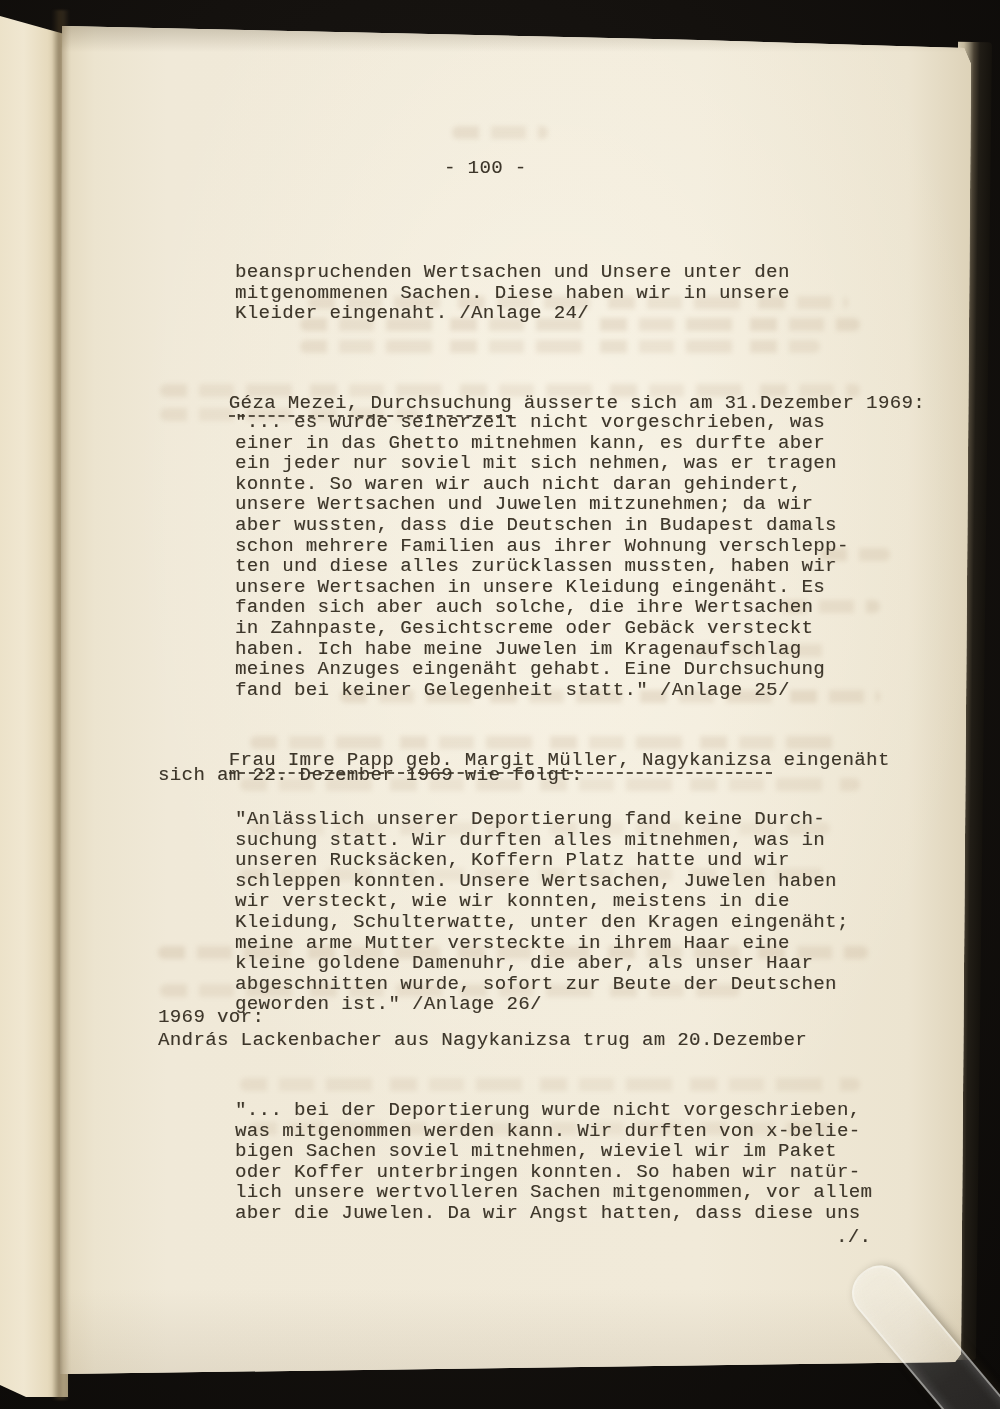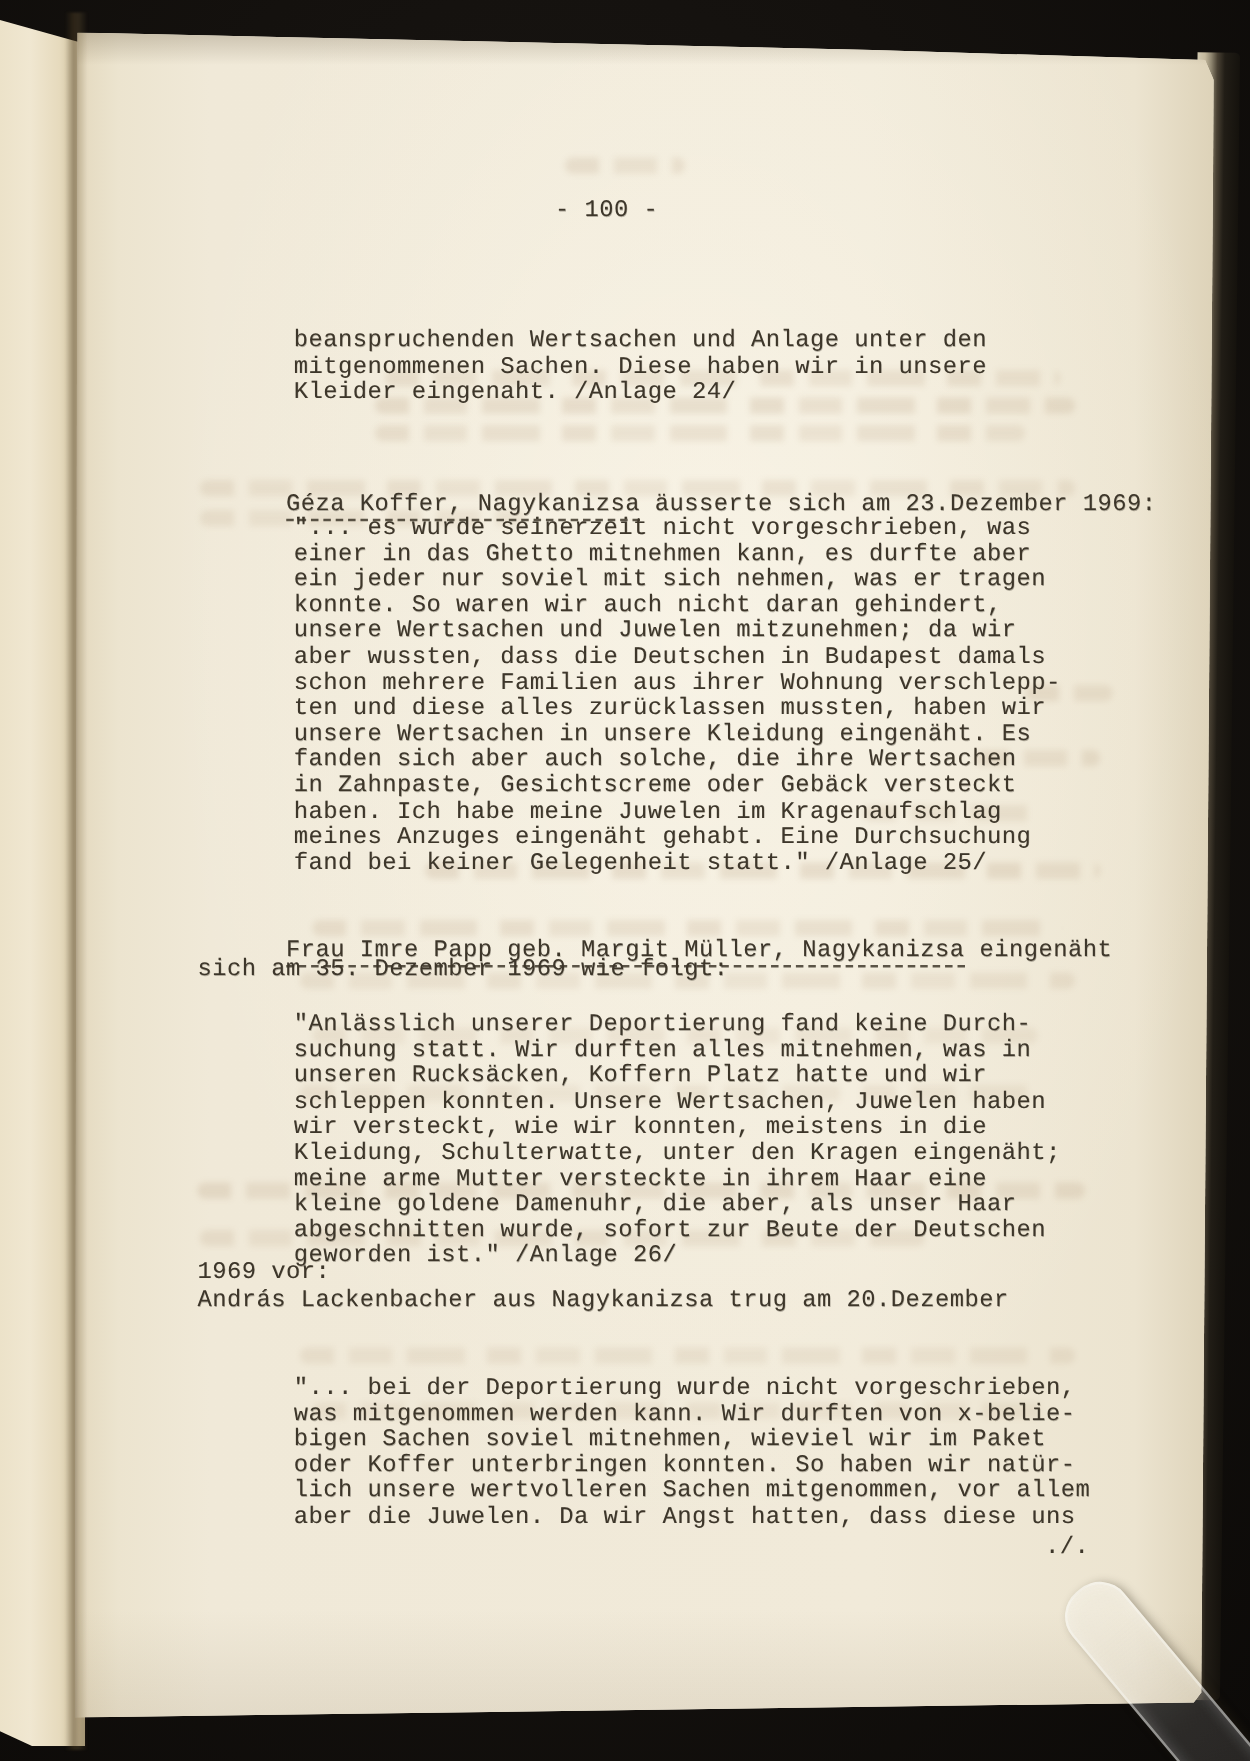--- a/index.html
+++ b/index.html
@@ -109,32 +109,32 @@
   <div class="smudge" style="left:240px;top:868px;width:600px;opacity:.22"></div>
   <div class="smudge" style="left:158px;top:946px;width:710px;opacity:.34"></div>
   <div class="smudge" style="left:160px;top:984px;width:580px;opacity:.28"></div>
   <div class="smudge" style="left:240px;top:1078px;width:620px;opacity:.24"></div>
   <div class="smudge" style="left:250px;top:1122px;width:590px;opacity:.22"></div>
 
   <div class="text-layer">
 
     <div class="tblock" style="left:444px;top:138px;">- 100 -</div>
 
-    <div class="tblock" style="left:235px;top:242px;"><div>beanspruchenden Wertsachen und Anlage unter den</div><div>mitgenommenen Sachen. Diese haben wir in unsere</div><div>Kleider eingenaht. /Anlage 24/</div></div>
+    <div class="tblock" style="left:235px;top:242px;"><div>beanspruchenden Wertsachen und Unsere unter den</div><div>mitgenommenen Sachen. Diese haben wir in unsere</div><div>Kleider eingenaht. /Anlage 24/</div></div>
 
     <div class="tblock" style="left:158px;top:352px;">
-      <span class="uline">Géza Koffer, Nagykanizsa</span><span> äusserte sich am 23.Dezember 1969:</span>
+      <span class="uline">Géza Mezei, Durchsuchung</span><span> äusserte sich am 31.Dezember 1969:</span>
     </div>
 
     <div class="tblock" style="left:235px;top:392px;"><div>"... es wurde seinerzeit nicht vorgeschrieben, was</div><div>einer in das Ghetto mitnehmen kann, es durfte aber</div><div>ein jeder nur soviel mit sich nehmen, was er tragen</div><div>konnte. So waren wir auch nicht daran gehindert,</div><div>unsere Wertsachen und Juwelen mitzunehmen; da wir</div><div>aber wussten, dass die Deutschen in Budapest damals</div><div>schon mehrere Familien aus ihrer Wohnung verschlepp-</div><div>ten und diese alles zurücklassen mussten, haben wir</div><div>unsere Wertsachen in unsere Kleidung eingenäht. Es</div><div>fanden sich aber auch solche, die ihre Wertsachen</div><div>in Zahnpaste, Gesichtscreme oder Gebäck versteckt</div><div>haben. Ich habe meine Juwelen im Kragenaufschlag</div><div>meines Anzuges eingenäht gehabt. Eine Durchsuchung</div><div>fand bei keiner Gelegenheit statt." /Anlage 25/</div></div>
 
     <div class="tblock" style="left:158px;top:709px;">
       <span class="uline">Frau Imre Papp geb. Margit Müller, Nagykanizsa</span><span> eingenäht</span>
     </div>
-    <div class="tblock" style="left:158px;top:745px;">sich am 35. Dezember 1969 wie folgt:</div>
+    <div class="tblock" style="left:158px;top:745px;">sich am 22. Dezember 1969 wie folgt:</div>
 
     <div class="tblock" style="left:235px;top:789px;"><div>"Anlässlich unserer Deportierung fand keine Durch-</div><div>suchung statt. Wir durften alles mitnehmen, was in</div><div>unseren Rucksäcken, Koffern Platz hatte und wir</div><div>schleppen konnten. Unsere Wertsachen, Juwelen haben</div><div>wir versteckt, wie wir konnten, meistens in die</div><div>Kleidung, Schulterwatte, unter den Kragen eingenäht;</div><div>meine arme Mutter versteckte in ihrem Haar eine</div><div>kleine goldene Damenuhr, die aber, als unser Haar</div><div>abgeschnitten wurde, sofort zur Beute der Deutschen</div><div>geworden ist." /Anlage 26/</div></div>
 
     <div class="tblock" style="left:158px;top:1010px;font-family:Liberation Mono, monospace;">András Lackenbacher aus Nagykanizsa trug am 20.Dezember</div>
     <div class="tblock" style="left:158px;top:987px;">1969 vor:</div>
 
     <div class="tblock" style="left:235px;top:1080px;"><div>"... bei der Deportierung wurde nicht vorgeschrieben,</div><div>was mitgenommen werden kann. Wir durften von x-belie-</div><div>bigen Sachen soviel mitnehmen, wieviel wir im Paket</div><div>oder Koffer unterbringen konnten. So haben wir natür-</div><div>lich unsere wertvolleren Sachen mitgenommen, vor allem</div><div>aber die Juwelen. Da wir Angst hatten, dass diese uns</div></div>
 
     <div class="tblock" style="left:836px;top:1207px;">./.</div>
 

